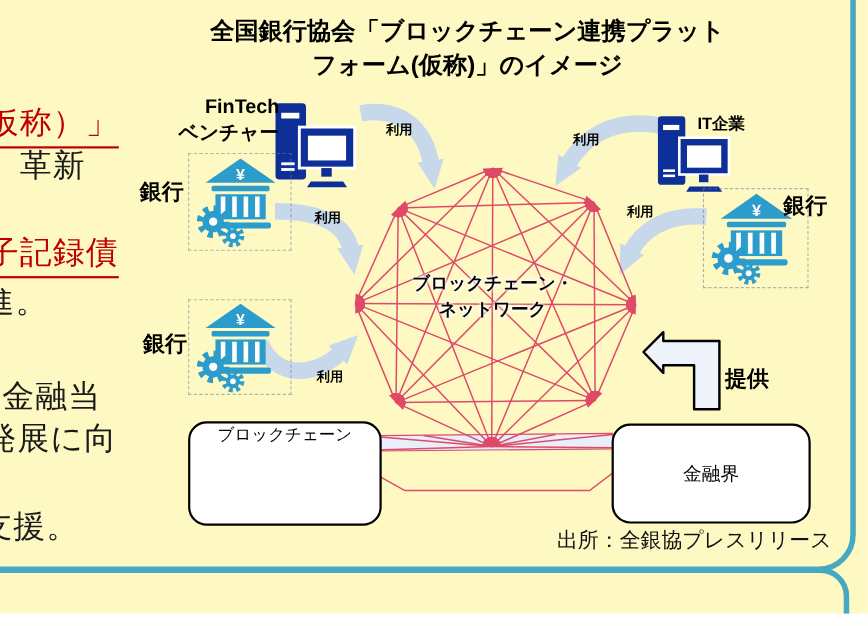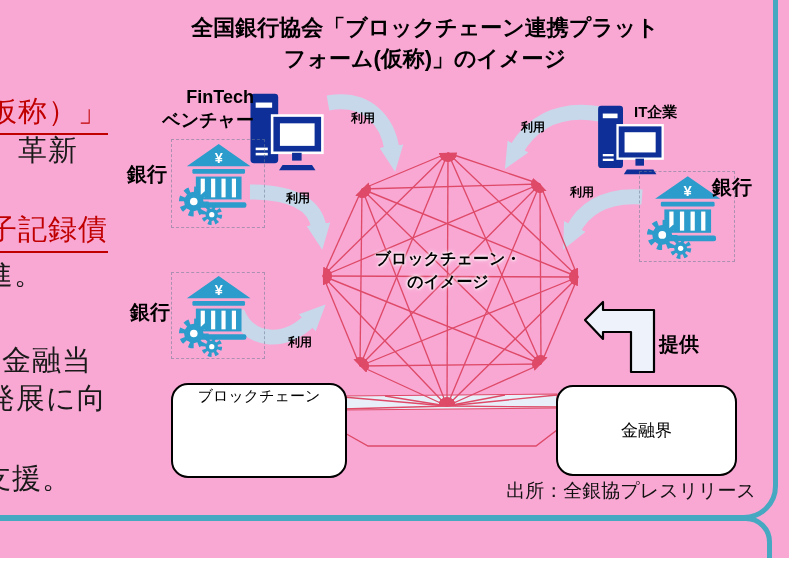--- a/index.html
+++ b/index.html
@@ -1,17 +1,17 @@
 <!DOCTYPE html>
 <html><head>
 <meta charset="utf-8">
 <style>
   html,body{margin:0;padding:0;background:#fff;}
   .stage{
-    position:relative;width:789px;height:558px;background:#f9a8d4;overflow:hidden;
+    position:relative;width:789px;height:558px;background:#fef9c3;overflow:hidden;
     font-family:"Liberation Sans",sans-serif;color:#111;
   }
   
   .panel{position:absolute;border:5px solid #46a8c1;background:transparent;}
   .panel-1{left:-70px;top:-45px;width:838px;height:555px;border-radius:34px;}
   .panel-2{left:-50px;top:516px;width:812px;height:130px;border-radius:26px;}
 
   
   .title{
     position:absolute;left:125px;top:13px;width:600px;text-align:center;
@@ -180,21 +180,21 @@
         <line x1="447" y1="406" x2="557" y2="395"></line>
         <line x1="447" y1="406" x2="343" y2="409"></line>
         <line x1="447" y1="406" x2="557" y2="407"></line>
         <line x1="447" y1="406" x2="385" y2="396"></line>
         <line x1="447" y1="406" x2="505" y2="395"></line>
       </g>
   </svg>
 
   <div class="net-label">
     <div>ブロックチェーン・</div>
-    <div>のイメージ</div>
+    <div>ネットワーク</div>
   </div>
 
   <div class="icon-wrap pc-1">
       <svg viewBox="0 0 90 92">
         <use href="#icon-computer"></use>
       </svg>
     </div>
   <div class="icon-wrap pc-2">
       <svg viewBox="0 0 90 92">
         <use href="#icon-computer"></use>

